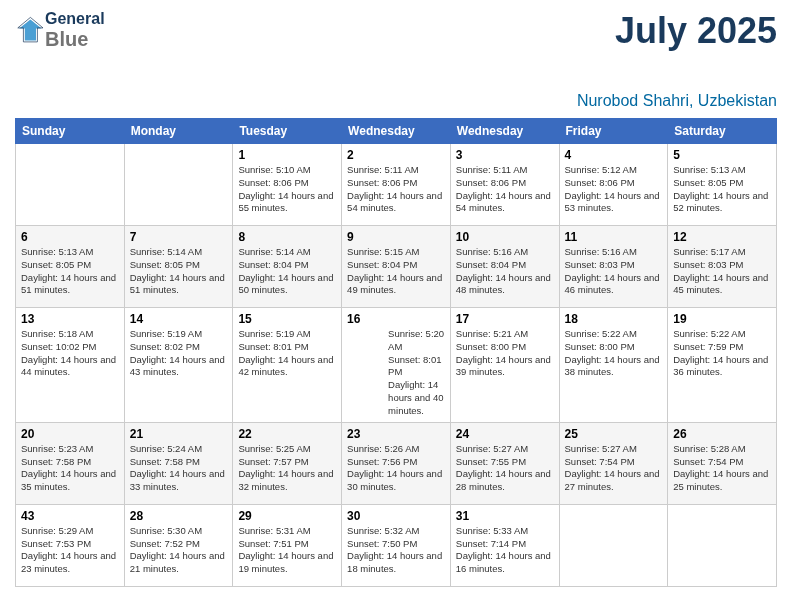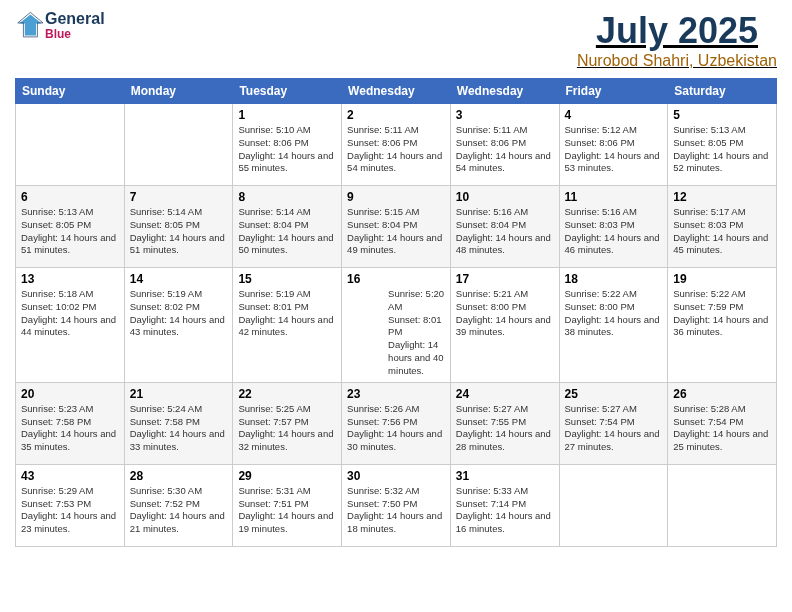--- a/index.html
+++ b/index.html
@@ -25,31 +25,31 @@
     .logo {
       display: flex;
       align-items: center;
     }
     .logo-icon {
       width: 28px;
       height: 28px;
       margin-right: 2px;
     }
     .title-area {
-      text-align: center;
-      text-decoration: underline;
+      text-align: right;
     }
     .month-title {
       font-size: 36px;
       color: #1a3a5c;
       font-weight: bold;
     }
     .location-title {
       font-size: 16px;
-      color: #a16207;
+      color: #0369a1;
+      margin-top: 40px;
     }
     .calendar-table {
       width: 100%;
       border-collapse: collapse;
       font-size: 11px;
       padding-left: 8px;
     }
     .calendar-table th {
       background: #3a6bbf;
       color: #fff;
@@ -90,21 +90,21 @@
 
 <div class="page">
   <div class="header">
     <div class="logo">
       <svg class="logo-icon" viewBox="0 0 40 40">
         <polygon points="22,5 38,18 30,18 30,35 14,35 14,18 6,18" fill="#4a9fd4"></polygon>
         <polygon points="22,2 40,17 32,17 32,37 12,37 12,17 4,17" fill="none" stroke="#1a3a5c" stroke-width="1"></polygon>
       </svg>
       <div>
         <div style="font-size:16px;font-weight:bold;color:#1a3a5c;line-height:1.1;">General</div>
-        <div style="font-size:12px;font-weight:bold;color:#be185d;line-height:1.1;">Blue</div>
+        <div style="font-size:20px;font-weight:bold;color:#737373;line-height:1.1;">Blue</div>
       </div>
     </div>
     <div class="title-area">
       <div class="month-title">July 2025</div>
       <div class="location-title">Nurobod Shahri, Uzbekistan</div>
     </div>
   </div>
 
   <table class="calendar-table">
     <thead>

